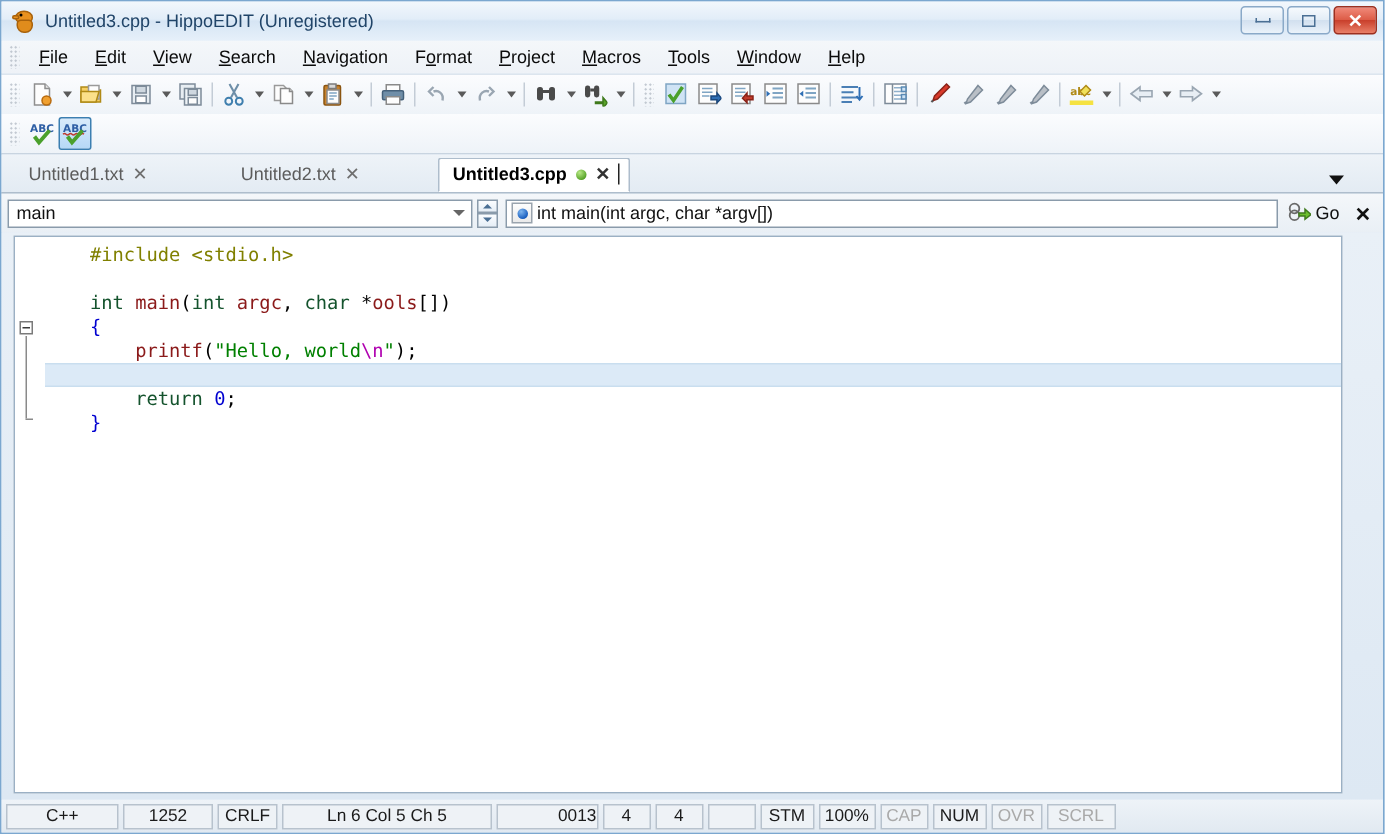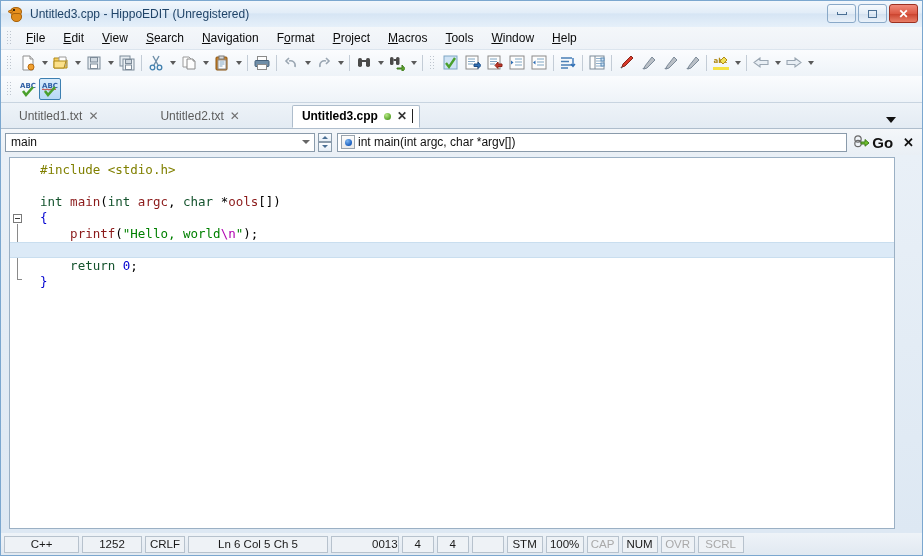--- a/index.html
+++ b/index.html
@@ -167,33 +167,34 @@
     background:linear-gradient(to bottom,#fdfdfd,#eaeaea);border:1px solid #9aa4ae;box-sizing:border-box;
   }
   .fnfield .bullet::after{
     content:"";position:absolute;left:2.5px;top:2.5px;width:7px;height:7px;border-radius:50%;
     background:radial-gradient(circle at 35% 30%,#7fb6ef,#1a5fc0 70%,#11418a);
   }
   .fnfield .txt{font-size:12px;color:#111;white-space:nowrap;}
   .go-btn{
     display:flex;align-items:center;margin-left:6px;flex:0 0 auto;padding-right:2px;
   }
-  .go-btn .lbl{font-size:15px;color:#111;margin-left:3px;font-weight:bold;}
+  .go-btn .lbl{font-size:12px;color:#111;margin-left:3px;}
   .nav-x{
     margin-left:8px;margin-right:4px;font-size:13px;font-weight:bold;color:#111;line-height:1;
     font-family:"Liberation Sans",sans-serif;
   }
   
   .editor-wrap{
     flex:1;display:flex;padding:2px 27px 4px 8px;box-sizing:border-box;min-height:0;
     background:linear-gradient(to bottom,#e9f0f7,#dde8f3);
   }
   .editor{
     flex:1;background:#fff;border:1px solid #9bb0c4;display:flex;position:relative;overflow:hidden;
     box-sizing:border-box;
+    gap:20px;
   }
   .fold-margin{
     width:16px;flex:0 0 16px;background:#fff;position:relative;
   }
   .fold-box{
     position:absolute;left:3px;width:9px;height:9px;border:1px solid #7a7a7a;background:#fff;
     box-sizing:border-box;
   }
   .fold-box::before{
     content:"";position:absolute;left:1px;top:3px;width:5px;height:1px;background:#3a3a3a;

